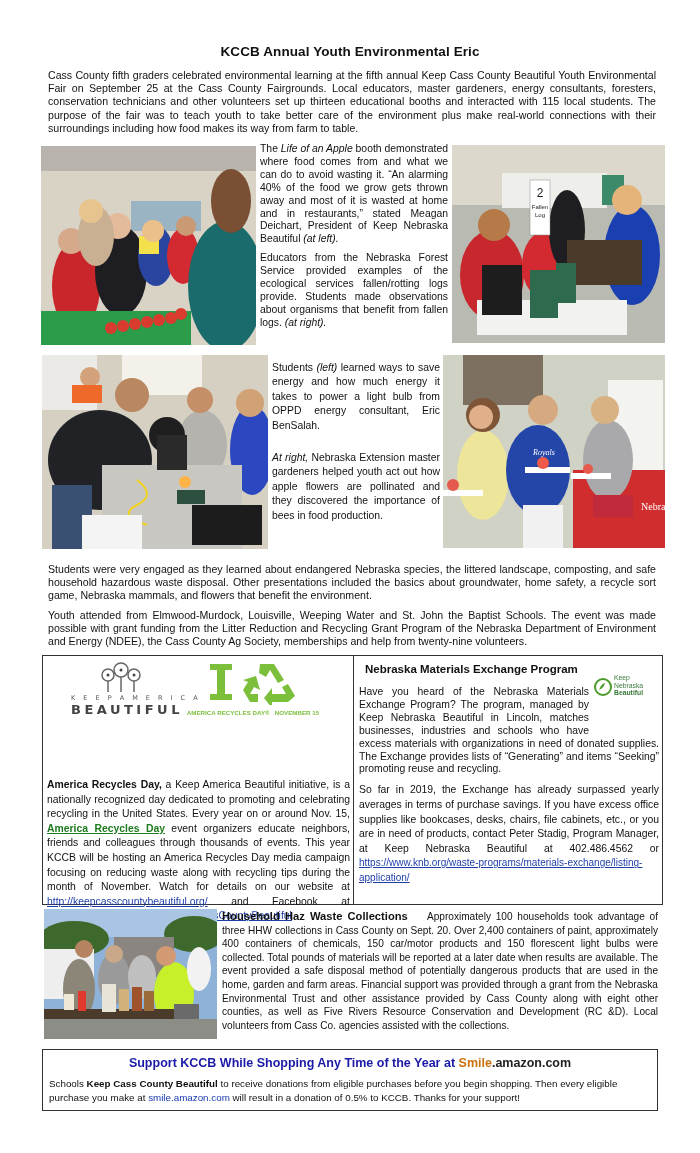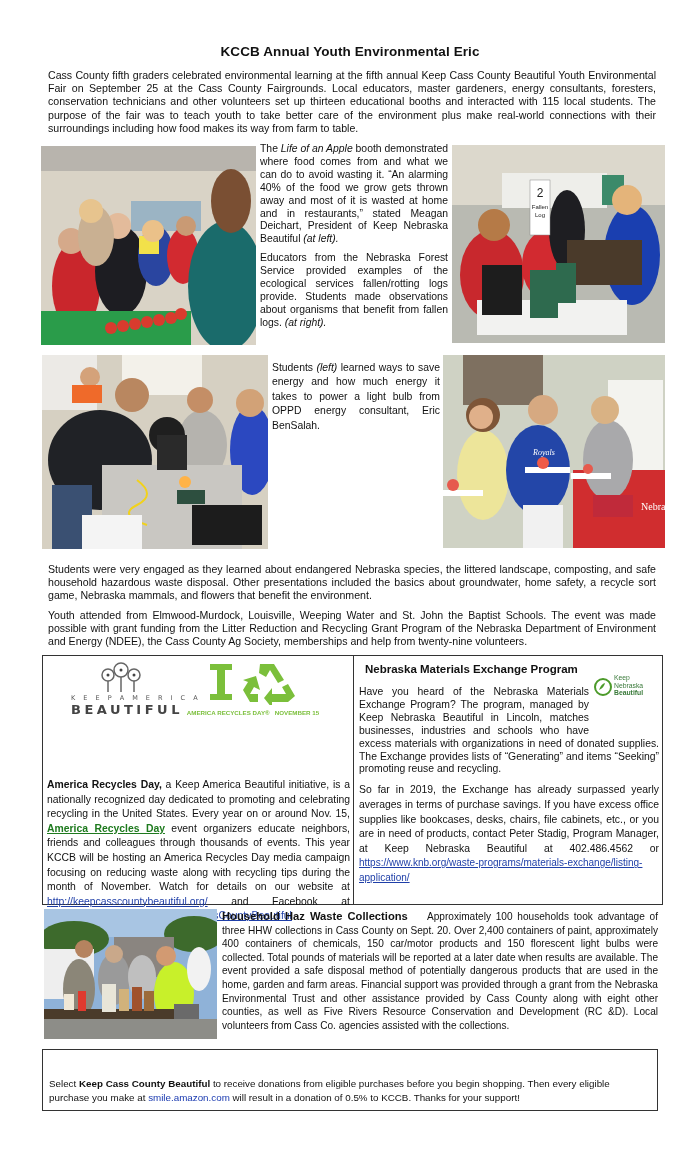--- a/index.html
+++ b/index.html
@@ -113,20 +113,21 @@
     <circle cx="143" cy="127" r="6" fill="#ffb347"></circle>
     <rect x="135" y="135" width="28" height="14" fill="#2d4f3f"></rect>
     <path d="M95 125 q20 15 0 25 q-20 10 10 20" stroke="#f2d21a" stroke-width="2" fill="none"></path>
     <rect x="40" y="160" width="60" height="34" fill="#f4f4f4"></rect>
     <rect x="150" y="150" width="70" height="40" fill="#1c1c1c"></rect>
   </svg>
 </div>
 
 <div class="abs para" style="left:272px; top:361px; width:168px; font-size:10.4px; line-height:14.4px;">
   <p style="margin-bottom:18px;"><span>Students </span><i>(left)</i><span>  learned ways to save energy and how much energy it takes to power a light bulb from OPPD energy consultant, Eric BenSalah.</span></p>
+  <p><i>At right,</i><span> Nebraska Extension master gardeners helped youth act out how apple flowers are pollinated and they discovered the importance of bees in food production.</span></p>
 </div>
 
 <div class="abs photo" style="left:443px; top:355px; width:222px; height:193px;">
   <svg viewBox="0 0 222 193" preserveAspectRatio="none">
     <rect width="222" height="193" fill="#cfd2c4"></rect>
     <rect x="20" y="0" width="80" height="50" fill="#7e7060"></rect>
     <rect x="165" y="25" width="55" height="90" fill="#f3f3ef"></rect>
     <rect x="130" y="115" width="92" height="78" fill="#d02d2f"></rect>
     <text x="198" y="155" font-size="10" fill="#ffffff" font-family="Liberation Serif, serif">Nebra</text>
     <ellipse cx="40" cy="120" rx="26" ry="45" fill="#ede59a"></ellipse>
@@ -240,16 +241,17 @@
     </g>
     <rect x="0" y="110" width="173" height="20" fill="#8d8d88"></rect>
   </svg>
 </div>
 
 <div class="abs para" style="left:222px; top:910px; width:436px; font-size:10.1px; line-height:13.6px;">
   <p><b style="font-size:11.2px;">Household Haz Waste Collections</b>&nbsp;&nbsp;&nbsp;&nbsp;<span>Approximately 100 households took advantage of three HHW collections in Cass County on Sept. 20. Over 2,400 containers of paint, approximately 400 containers of chemicals, 150 car/motor products and 150 florescent light bulbs were collected. Total pounds of materials will be reported at a later date when results are available.  The event provided a safe disposal method of potentially dangerous products that are used in the home, garden and farm areas. Financial support was provided through a grant from the Nebraska Environmental Trust and other assistance provided by Cass County along with eight other counties, as well as Five Rivers Resource Conservation and Development (RC &amp;D). Local volunteers from Cass Co. agencies assisted with the collections.</span></p>
 </div>
 
 <div class="abs box" style="left:42px; top:1049px; width:616px; height:62px;">
+  <div class="abs amazon-h" style="left:0; top:6px; width:614px;"><span>Support KCCB While Shopping Any Time of the Year at </span><span class="smile">Smile</span><span class="amz">.amazon.com</span></div>
   <div class="abs" style="left:6px; top:27px; width:600px; font-size:9.8px; line-height:14px;">
-    <span>Select </span><b>Keep Cass County Beautiful</b><span> to receive donations from eligible purchases before you begin shopping. Then every eligible purchase you make at </span><a class="smile-link" href="#" style="text-decoration:none;">smile.amazon.com</a><span> will result in a donation of 0.5% to KCCB.  Thanks for your support!</span>
+    <span>Schools </span><b>Keep Cass County Beautiful</b><span> to receive donations from eligible purchases before you begin shopping. Then every eligible purchase you make at </span><a class="smile-link" href="#" style="text-decoration:none;">smile.amazon.com</a><span> will result in a donation of 0.5% to KCCB.  Thanks for your support!</span>
   </div>
 </div>
 
 </body></html>

